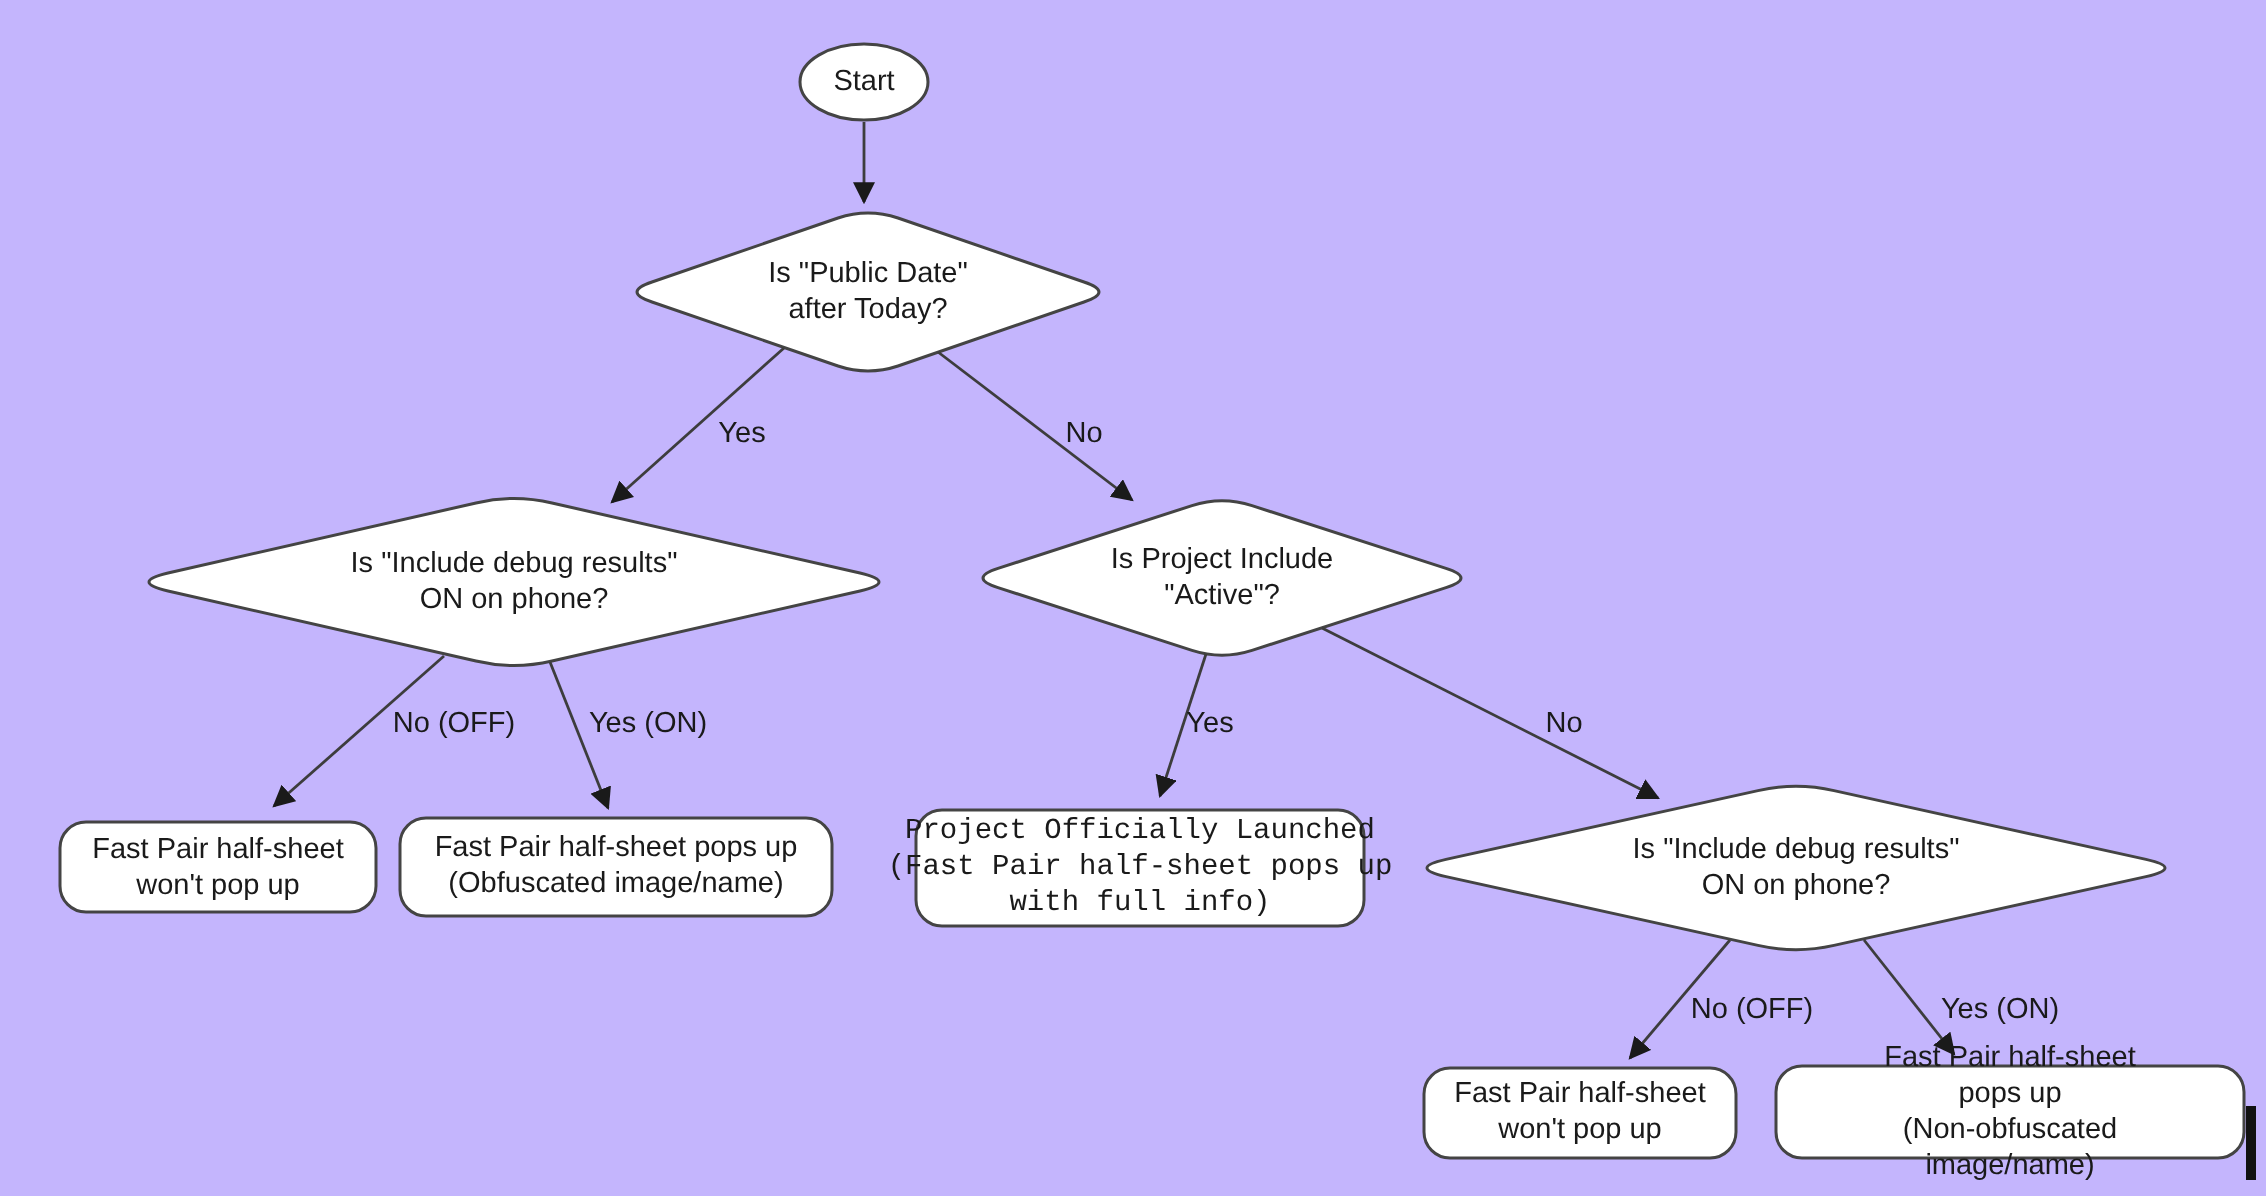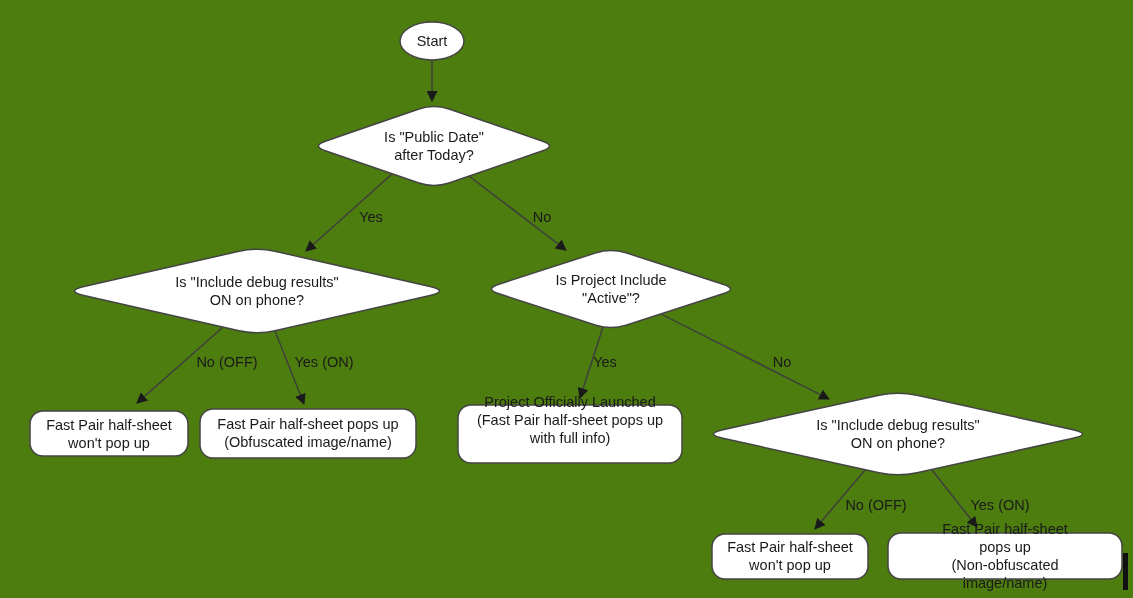--- a/index.html
+++ b/index.html
@@ -1,20 +1,20 @@
 <!DOCTYPE html>
 <html><head>
 <meta charset="utf-8">
 <style>
   html, body { margin: 0; padding: 0; background: #ffffff; }
   .canvas {
     position: relative;
     width: 1133px;
     height: 598px;
-    background: #4d7c0f;
+    background: #c4b5fd;
     overflow: hidden;
     font-family: "Liberation Sans", sans-serif;
   }
   .canvas svg { position: absolute; left: 0; top: 0; }
   .label {
     position: absolute;
     transform: translate(-50%, -50%);
     color: #1a1a1a;
     font-size: 14.5px;
     line-height: 18px;
@@ -81,21 +81,21 @@
   <div class="label" style="left:257px; top:291px;">Is "Include debug results"
 ON on phone?</div>
   <div class="label" style="left:611px; top:289px;">Is Project Include
 "Active"?</div>
   <div class="label" style="left:898px; top:434px;">Is "Include debug results"
 ON on phone?</div>
   <div class="label" style="left:109px; top:434px;">Fast Pair half-sheet
 won't pop up</div>
   <div class="label" style="left:308px; top:433px;">Fast Pair half-sheet pops up
 (Obfuscated image/name)</div>
-  <div class="label" style="left:570px; top:420px;">Project Officially Launched
+  <div class="label" style="left:570px; top:434px;font-family:Liberation Mono, monospace;">Project Officially Launched
 (Fast Pair half-sheet pops up
 with full info)</div>
   <div class="label" style="left:790px; top:556px;">Fast Pair half-sheet
 won't pop up</div>
   <div class="label" style="left:1005px; top:556px;">Fast Pair half-sheet pops up
 (Non-obfuscated image/name)</div>
 
   <div class="label edge-label" style="left:371px; top:217px;">Yes</div>
   <div class="label edge-label" style="left:542px; top:217px;">No</div>
   <div class="label edge-label" style="left:227px; top:362px;">No (OFF)</div>

